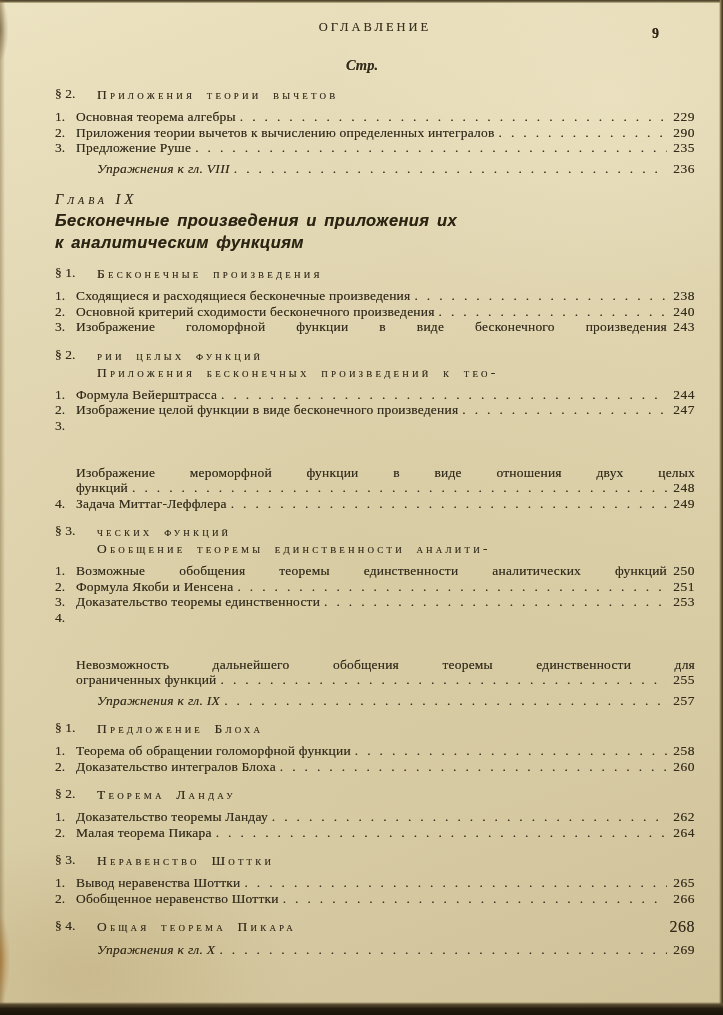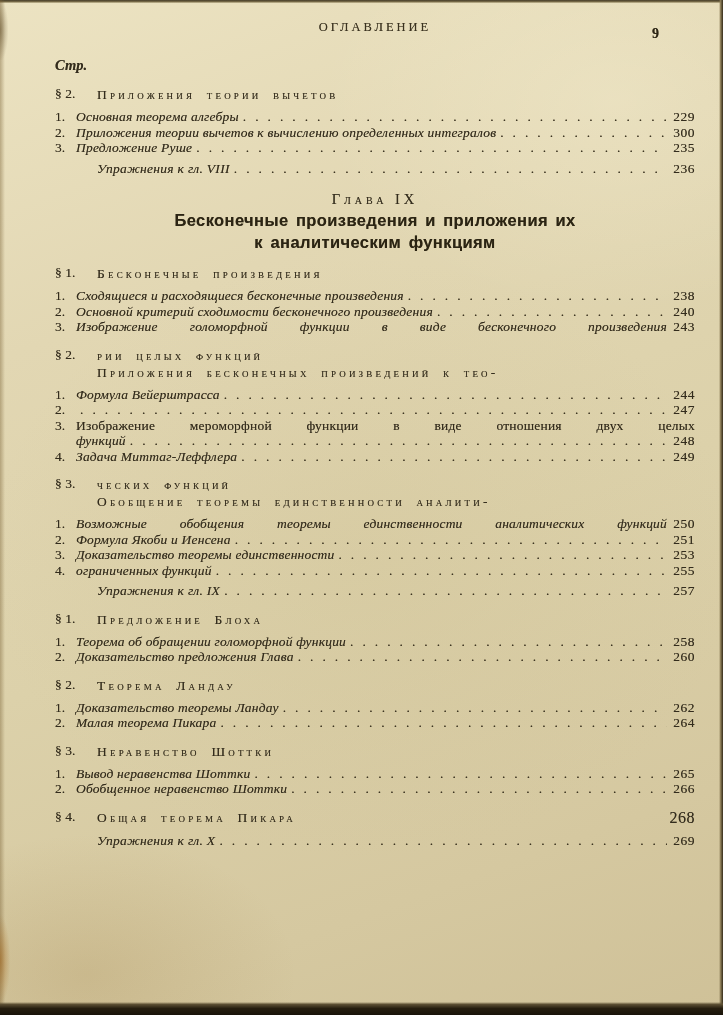--- a/index.html
+++ b/index.html
@@ -28,44 +28,44 @@
     background:linear-gradient(to right,rgba(125,102,58,.45),transparent);}
   .smudge-bl{position:absolute;left:0;bottom:10px;width:10px;height:90px;
     background:radial-gradient(ellipse at left,rgba(158,96,22,.55),transparent 72%);}
   .smudge-tl{position:absolute;left:0;top:0;width:8px;height:60px;
     background:radial-gradient(ellipse at left,rgba(90,70,35,.5),transparent 75%);}
 
   .content{position:absolute;left:55px;top:20px;width:640px;}
 
   .toc-header{text-align:center;font-size:12.5px;letter-spacing:3px;color:#3a3220;}
   .folio{position:absolute;top:6px;right:36px;font-size:14px;font-weight:bold;color:#2c2515;}
-  .col-header{margin-top:22px;text-align:left;padding-right:26px;
+  .col-header{margin-top:22px;text-align:center;padding-right:26px;
     font-style:italic;font-weight:bold;font-size:14.5px;}
 
-  .chapter{text-align:center;margin-top:15px;}
+  .chapter{margin-top:15px;font-style:italic;}
   .chapter-label{font-variant:small-caps;font-size:14.5px;letter-spacing:4px;}
   .chapter-title{margin-top:2px;font-family:"Liberation Sans","DejaVu Sans",sans-serif;
     font-weight:bold;font-size:16.5px;line-height:21.5px;letter-spacing:.4px;word-spacing:2.5px;
     color:#2b2413;margin-bottom:6px;}
 
   .sec{display:flex;margin-top:12px;margin-bottom:6px;}
   .sec-label{flex:none;width:42px;font-size:13.5px;}
   .sec-body{flex:1;}
   .sec-line{font-variant:small-caps;font-size:13.5px;letter-spacing:3.2px;
     word-spacing:5px;line-height:17px;}
   .sec-row{display:flex;}
   .sec-row .sec-line{flex:1;}
 
   .item{display:flex;line-height:15.5px;font-size:13.5px;}
   .inum{flex:none;width:21px;}
   .icontent{flex:1;min-width:0;}
-  .iline{letter-spacing:.2px;}
+  .iline{letter-spacing:.2px;margin-top:47px;}
   .spread{text-align:justify;text-align-last:justify;}
   .irow{display:flex;align-items:baseline;}
-  .itext{letter-spacing:.2px;font-style:italic;}
+  .itext{letter-spacing:.2px;}
   .itext.spread{flex:1;}
   .leader{flex:1;overflow:hidden;white-space:nowrap;padding:0 4px;color:#3a3220;}
   .leader::before{content:"...........................................................................";
     letter-spacing:9px;}
   .ipage{flex:none;min-width:28px;text-align:right;letter-spacing:.5px;}
 
   .exrow{display:flex;align-items:baseline;margin-top:5px;margin-bottom:2px;
     margin-left:42px;line-height:15.5px;font-size:13.5px;}
   .extext{font-style:italic;letter-spacing:.3px;}
 </style>
@@ -98,21 +98,21 @@
               <span class="ipage">229</span>
             </div>
           </div>
         </div>
         <div class="item">
           <span class="inum">2.</span>
           <div class="icontent">
             <div class="irow">
               <span class="itext">Приложения теории вычетов к вычислению определенных интегралов</span>
               <span class="leader"></span>
-              <span class="ipage">300</span>
+              <span class="ipage">290</span>
             </div>
           </div>
         </div>
         <div class="item">
           <span class="inum">3.</span>
           <div class="icontent">
             <div class="irow">
               <span class="itext">Предложение Руше</span>
               <span class="leader"></span>
               <span class="ipage">235</span>
@@ -180,20 +180,21 @@
               <span class="itext">Формула Вейерштрасса</span>
               <span class="leader"></span>
               <span class="ipage">244</span>
             </div>
           </div>
         </div>
         <div class="item">
           <span class="inum">2.</span>
           <div class="icontent">
             <div class="irow">
+              <span class="itext">Изображение целой функции в виде бесконечного произведения</span>
               <span class="leader"></span>
               <span class="ipage">247</span>
             </div>
           </div>
         </div>
         <div class="item">
           <span class="inum">3.</span>
           <div class="icontent">
             <div class="iline spread">Изображение мероморфной функции в виде отношения двух целых</div>
             <div class="irow">
@@ -245,20 +246,21 @@
             <div class="irow">
               <span class="itext">Доказательство теоремы единственности</span>
               <span class="leader"></span>
               <span class="ipage">253</span>
             </div>
           </div>
         </div>
         <div class="item">
           <span class="inum">4.</span>
           <div class="icontent">
+            <div class="iline spread">Невозможность дальнейшего обобщения теоремы единственности для</div>
             <div class="irow">
               <span class="itext">ограниченных функций</span>
               <span class="leader"></span>
               <span class="ipage">255</span>
             </div>
           </div>
         </div>
         <div class="exrow">
           <span class="extext">Упражнения к гл. IX</span>
           <span class="leader"></span>
@@ -277,21 +279,21 @@
               <span class="itext">Теорема об обращении голоморфной функции</span>
               <span class="leader"></span>
               <span class="ipage">258</span>
             </div>
           </div>
         </div>
         <div class="item">
           <span class="inum">2.</span>
           <div class="icontent">
             <div class="irow">
-              <span class="itext">Доказательство предложения Глава</span>
+              <span class="itext">Доказательство интегралов Блоха</span>
               <span class="leader"></span>
               <span class="ipage">260</span>
             </div>
           </div>
         </div>
         <div class="sec">
           <span class="sec-label">§ 2.</span>
           <div class="sec-body">
             <div class="sec-line">Теорема Ландау</div>
           </div>

